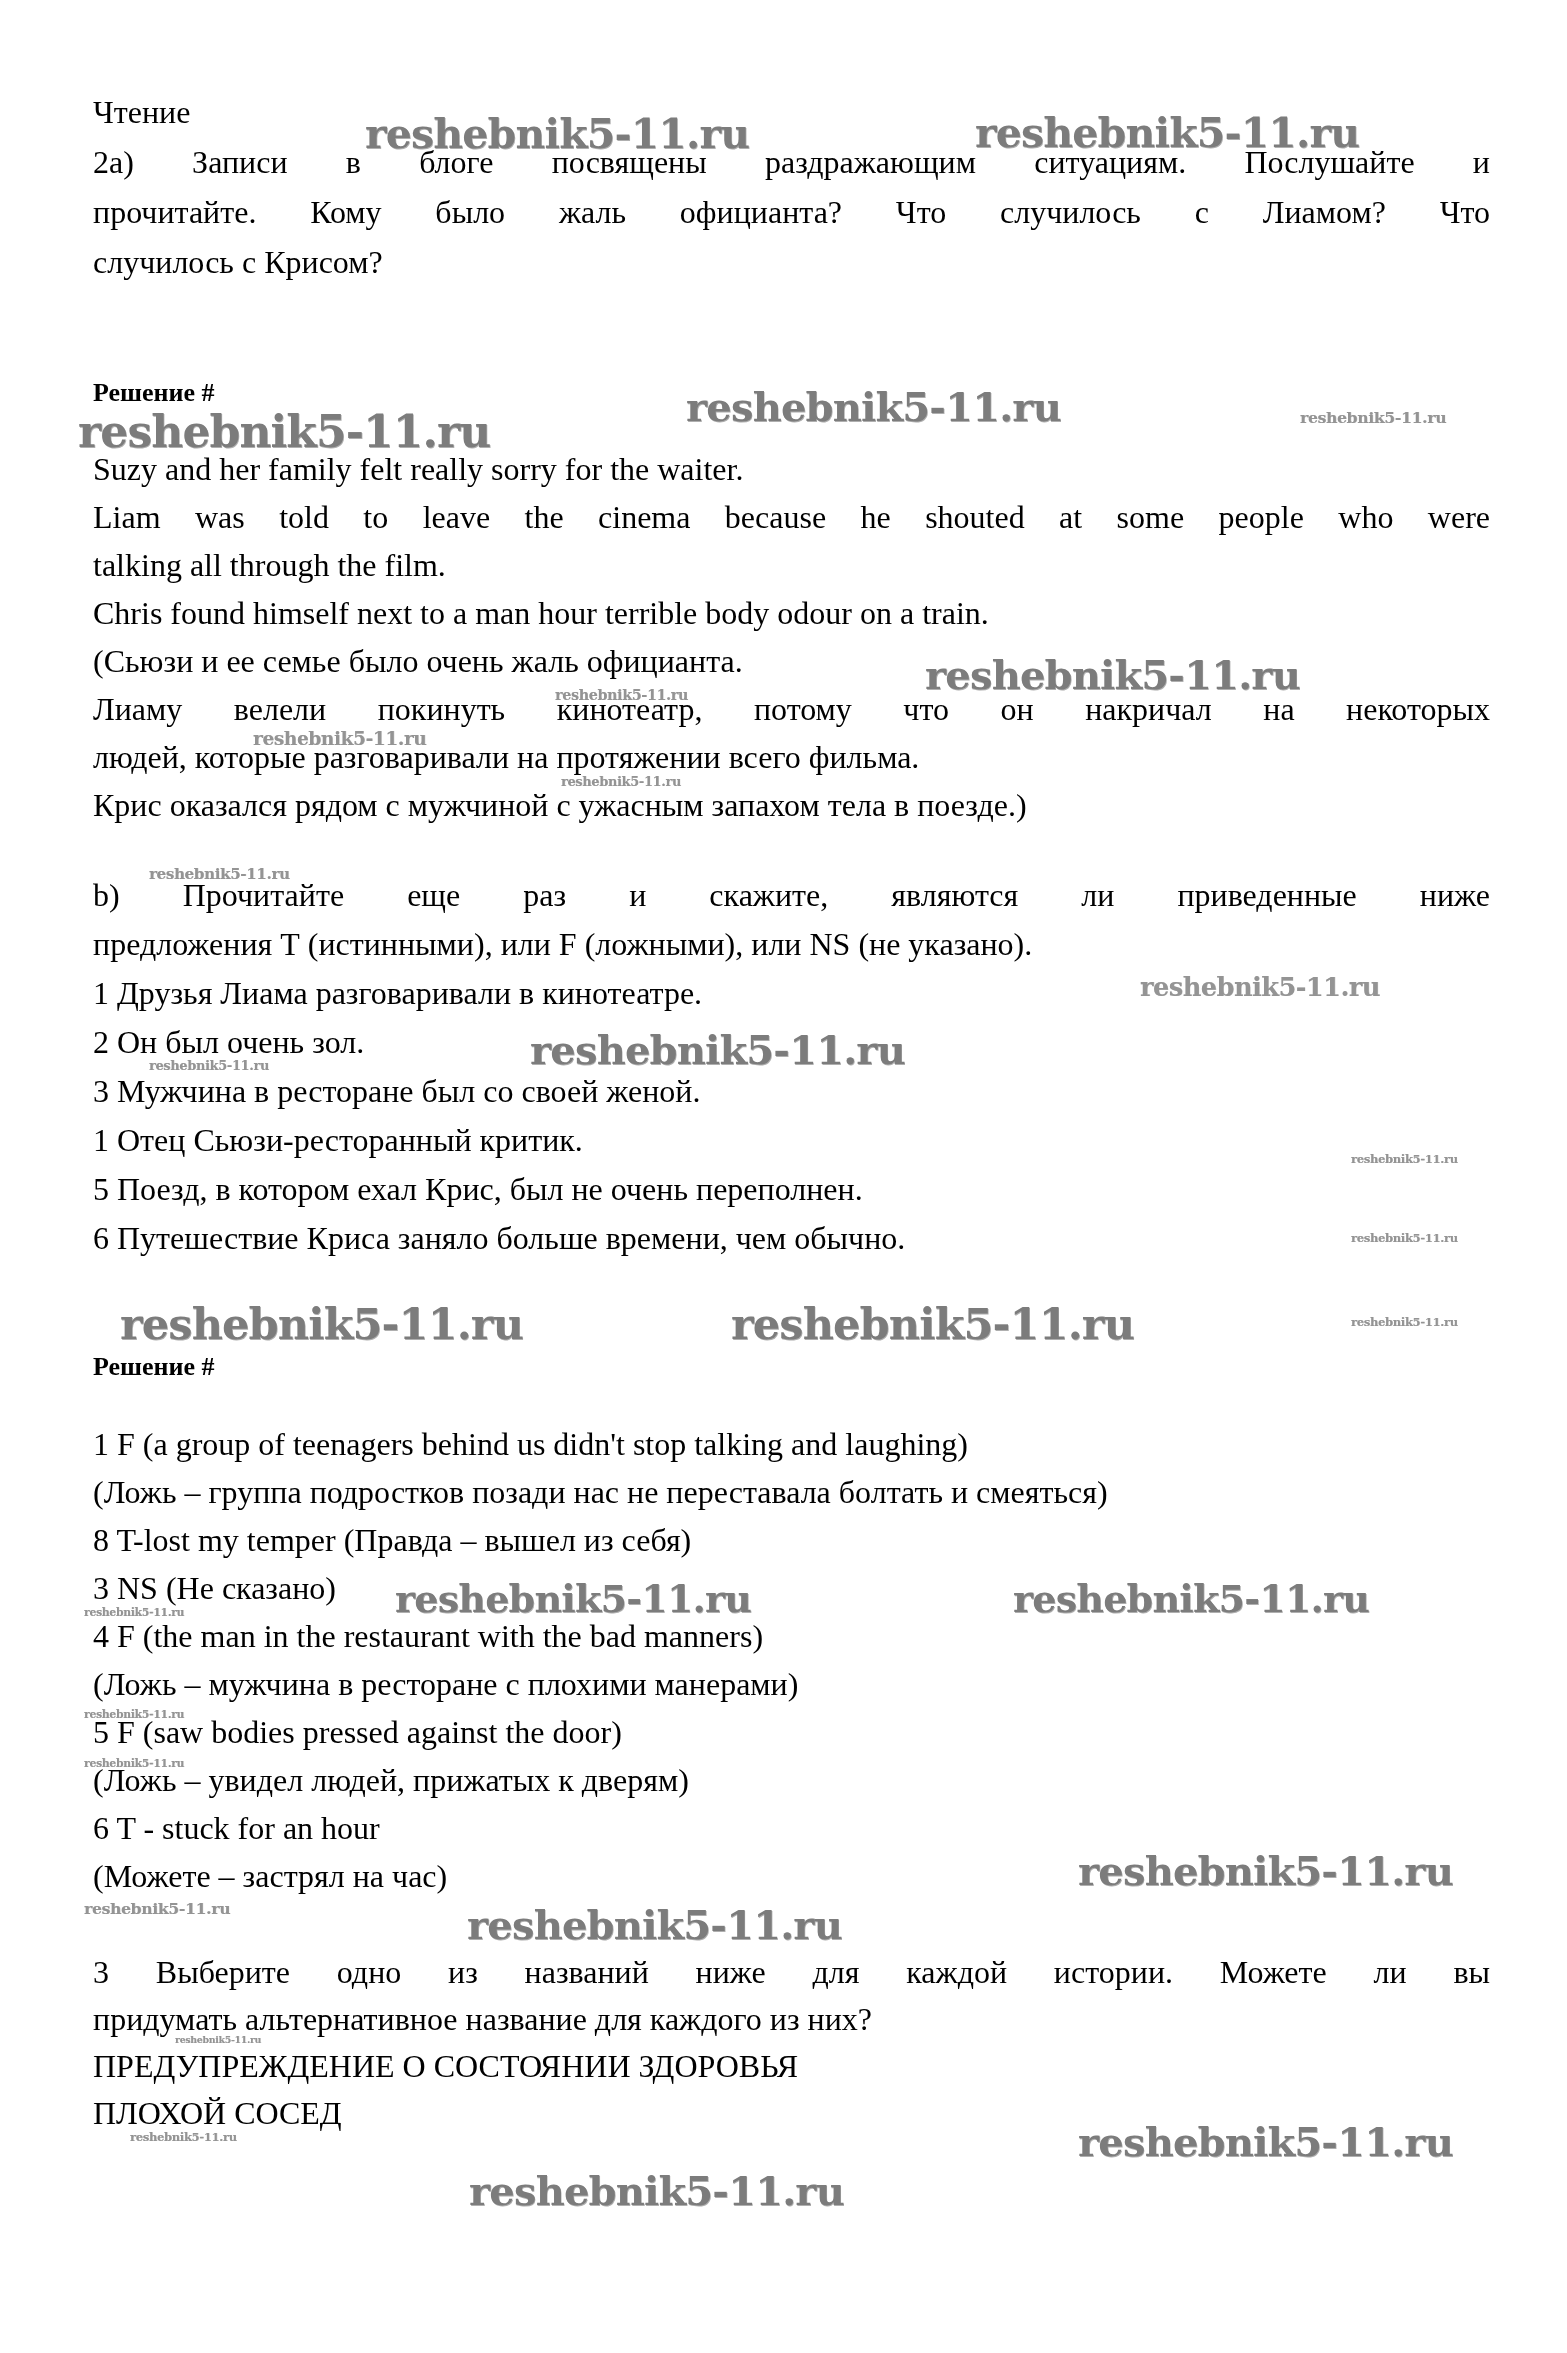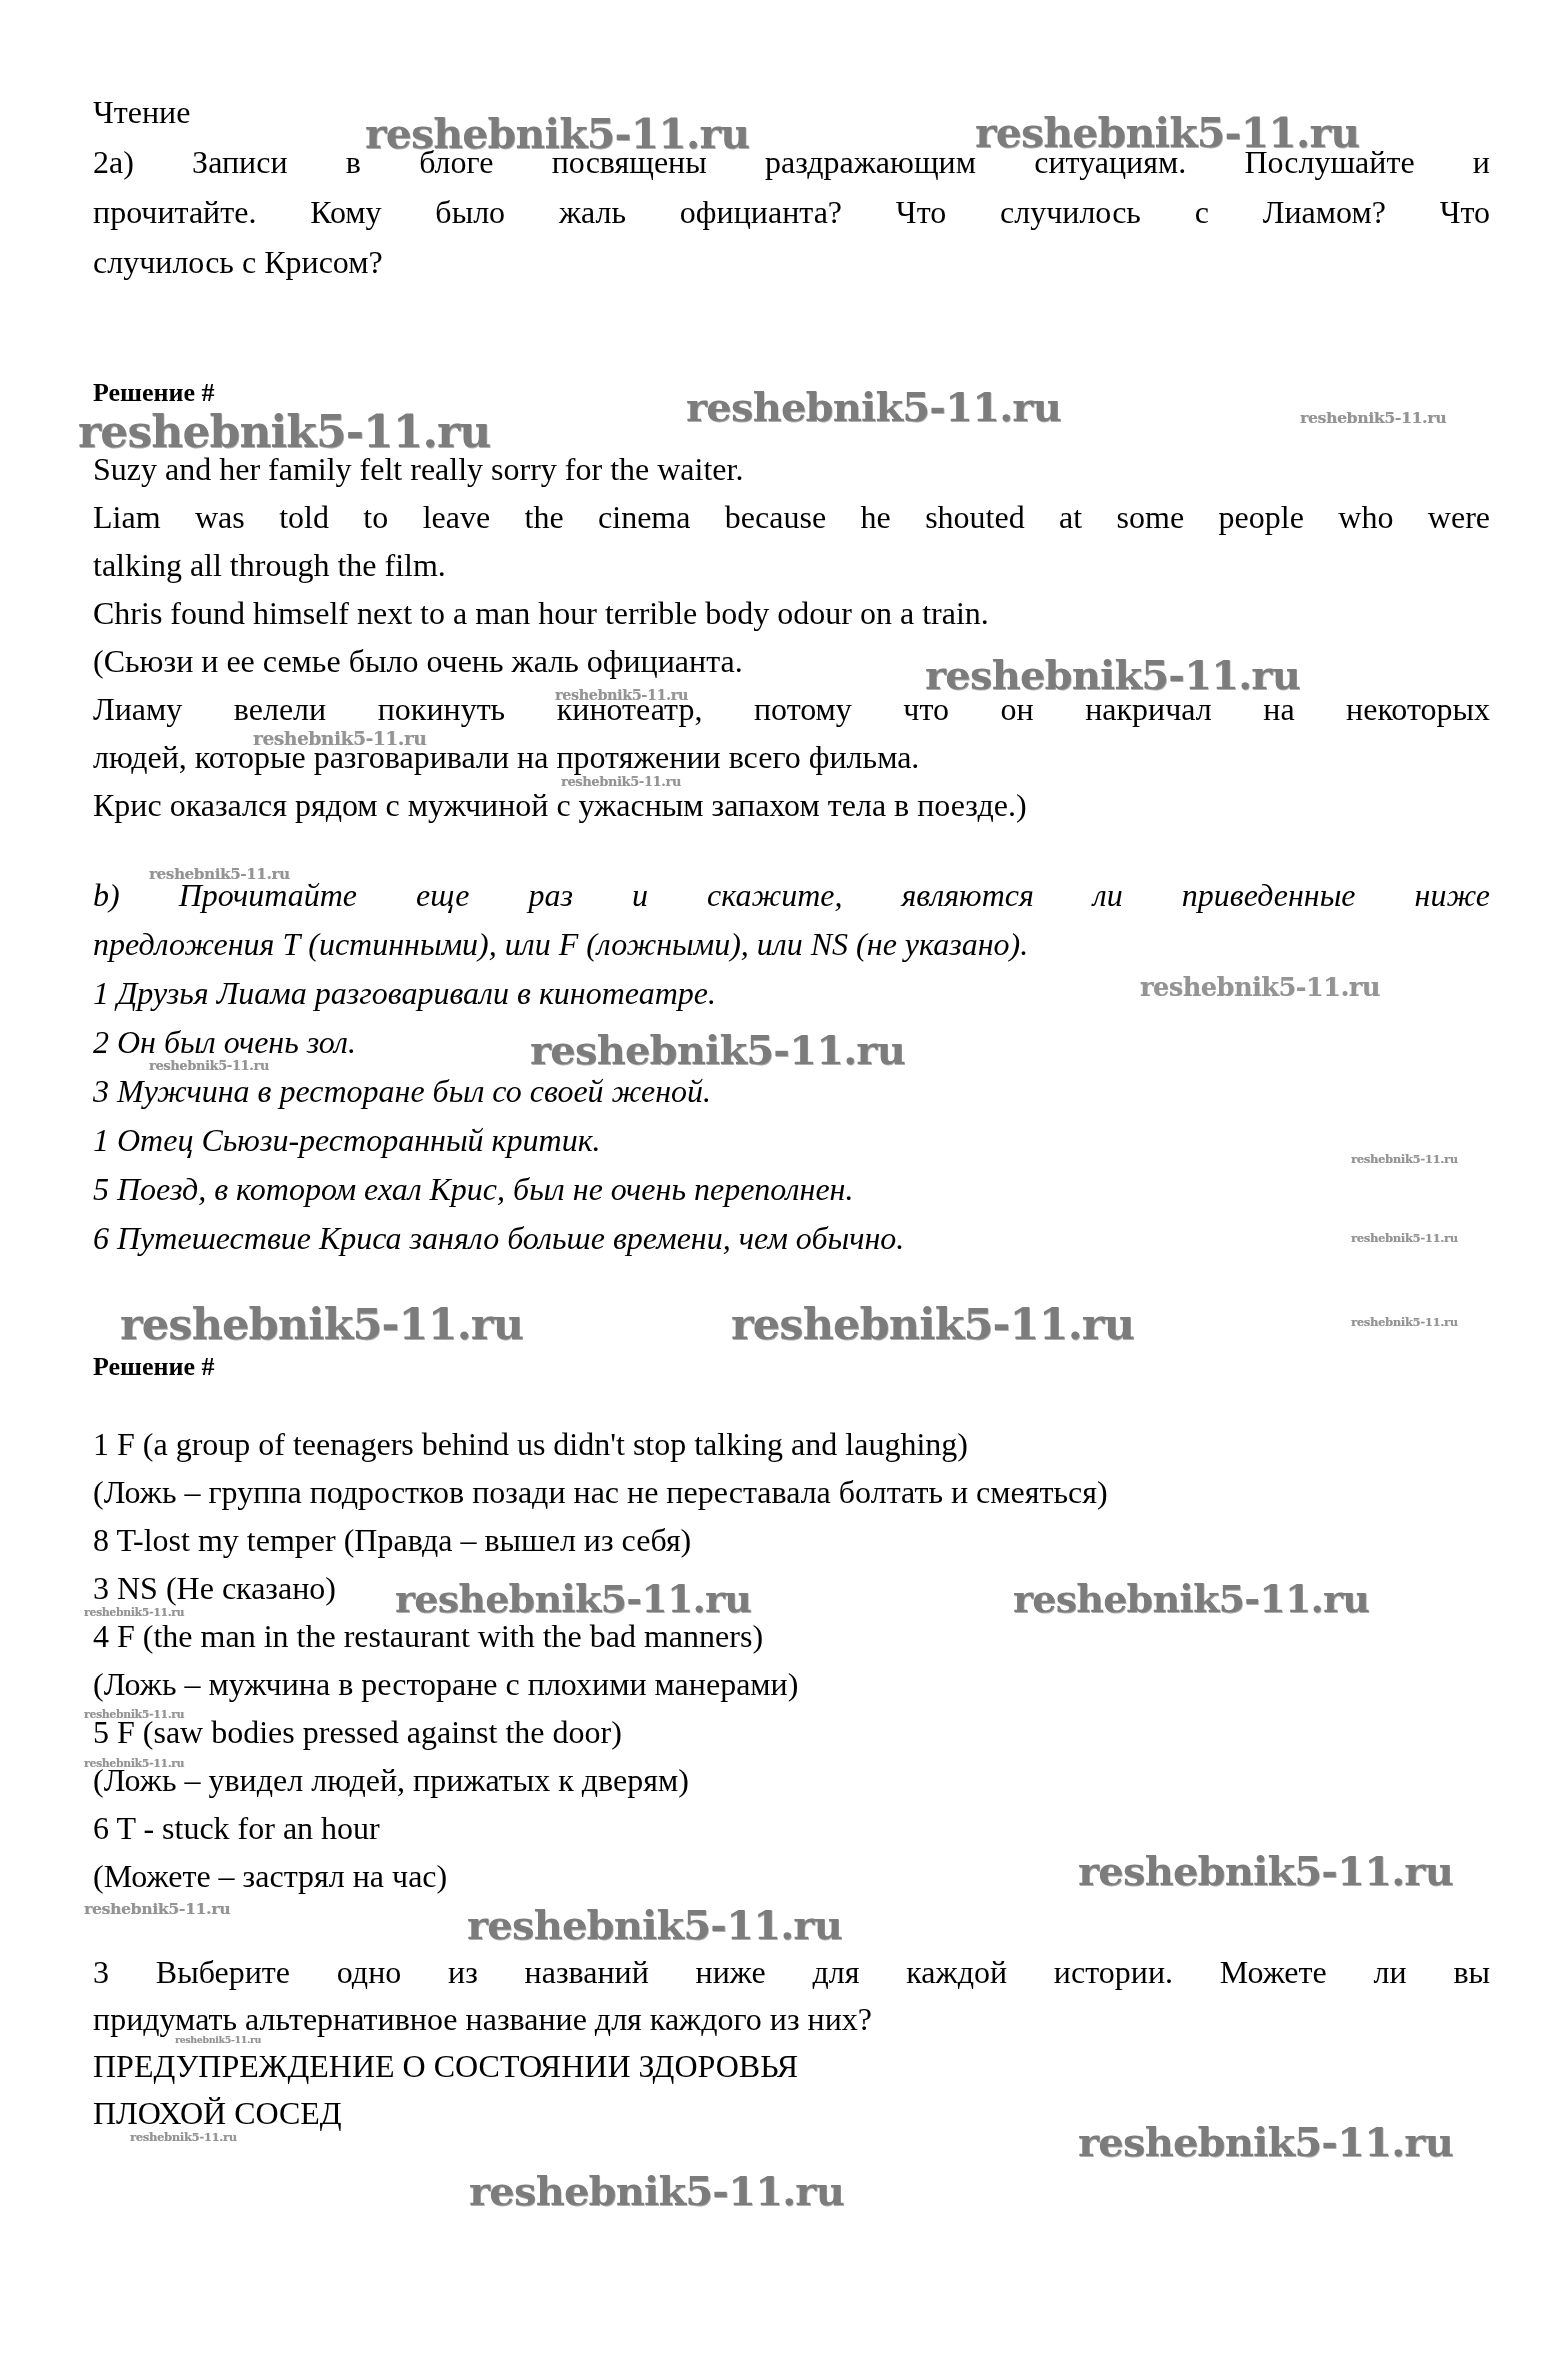--- a/index.html
+++ b/index.html
@@ -17,21 +17,21 @@
     left:85px;
     width:1397px;
     margin-left:8px;
   }
   .line{
     display:block;
     font-size:32px;
     white-space:nowrap;
   }
   .lh70 .line{line-height:50px;height:50px;}
-  .lh69 .line{line-height:49px;height:49px;font-style:italic;}
+  .lh69 .line{line-height:49px;height:49px;}
   .lh68 .line{line-height:48px;height:48px;}
   .lh67 .line{line-height:48px;height:48px;}
   .lh66 .line{line-height:47px;height:47px;}
   .j{
     text-align:justify;
     text-align-last:justify;
     white-space:normal;
     word-spacing:1.4px;
   }
   .l{text-align:left;}

